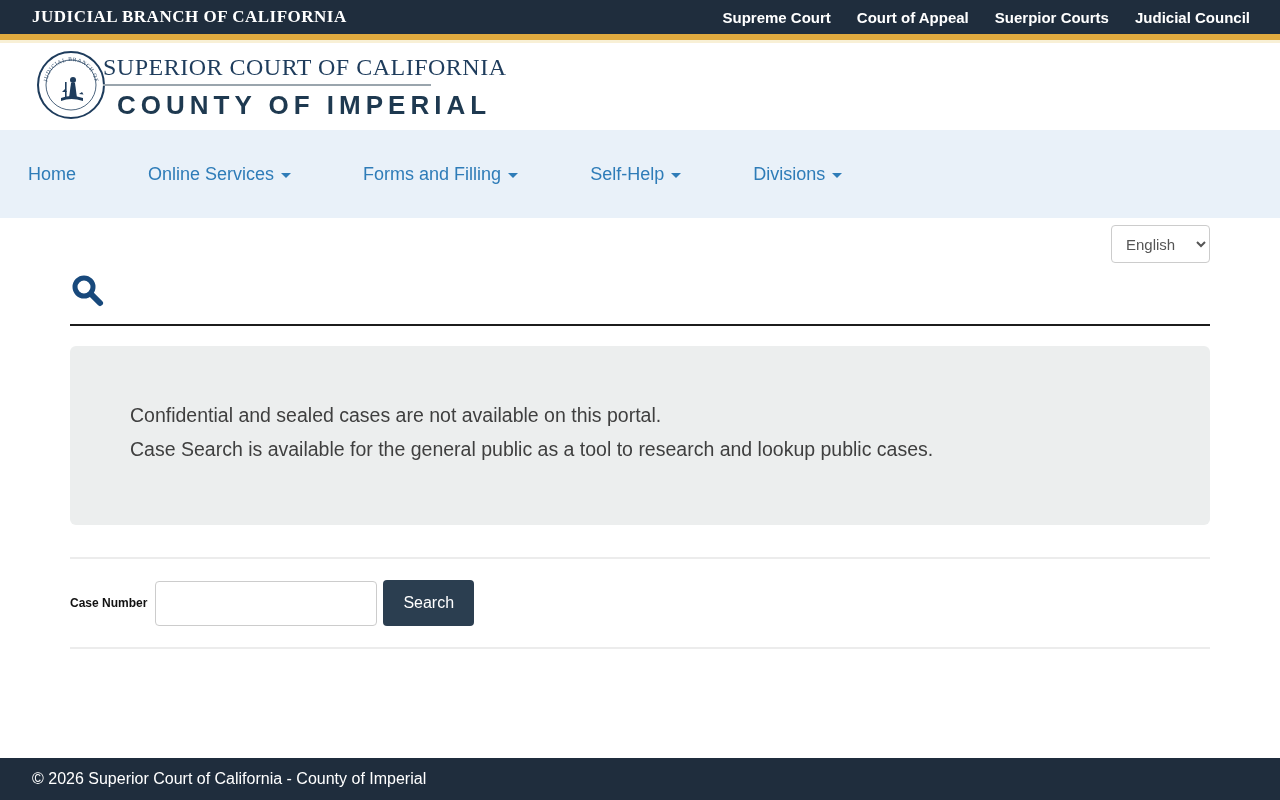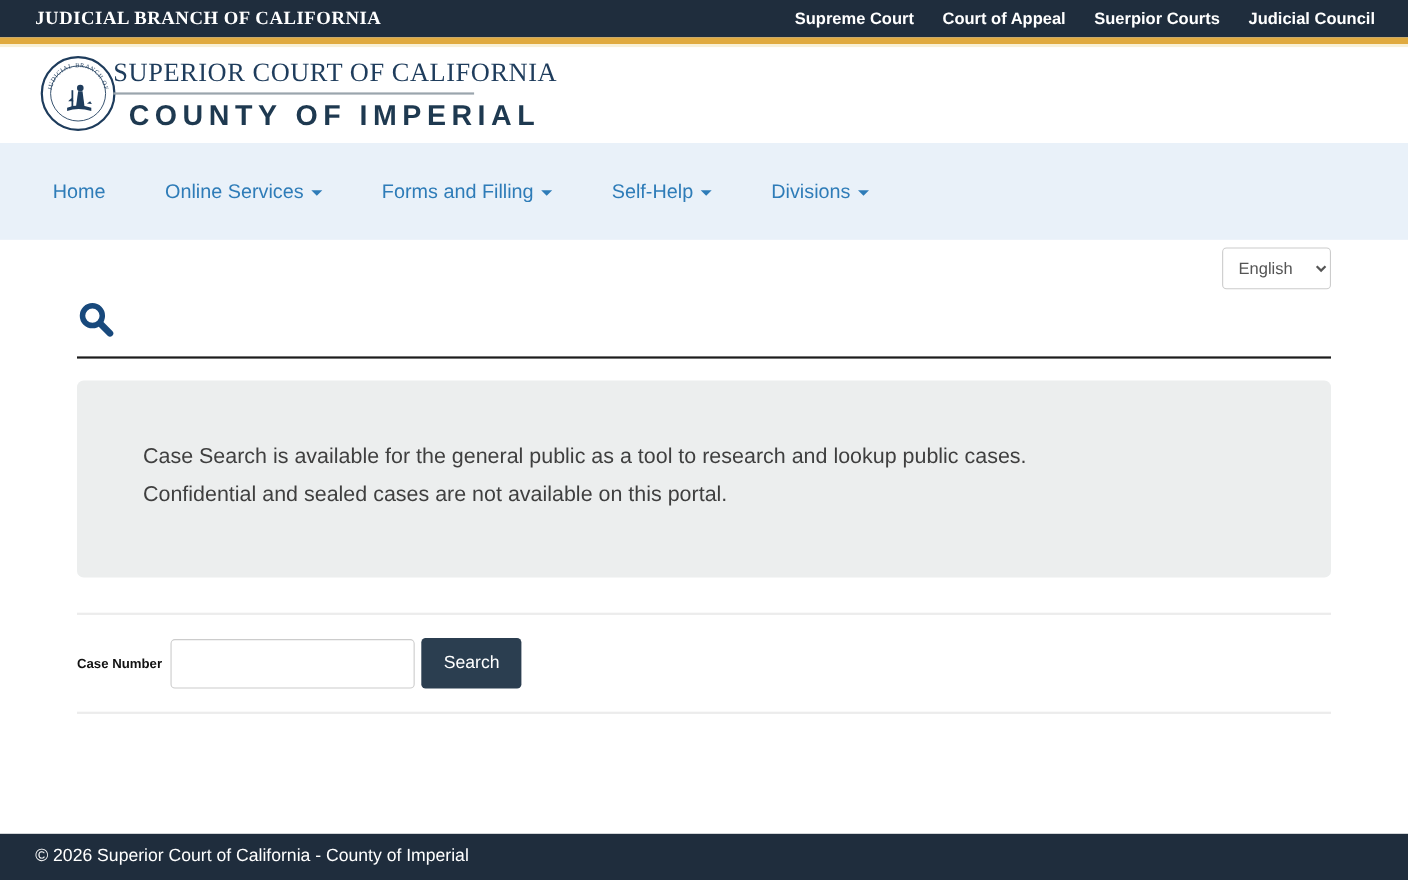--- a/index.html
+++ b/index.html
@@ -34,21 +34,21 @@
     color: #1e3c5c; letter-spacing: 0.5px;
   }
   .header-rule { width: 328px; height: 2px; background: #9aa5ad; margin: 3px 0 4px; }
   .county-name {
     font-size: 26px; font-weight: bold; color: #1e3950; letter-spacing: 5px; margin-left: 14px;
   }
 
   
   .main-nav {
     height: 88px; background: #e9f1f9;
-    display: flex; align-items: center; column-gap: 54px; padding: 0 48px;
+    display: flex; align-items: center; column-gap: 72px; padding: 0 28px;
   }
   .main-nav a {
     color: #2e7cb8; text-decoration: none; font-size: 18px;
     display: inline-flex; align-items: center;
   }
   .caret {
     display: inline-block; width: 0; height: 0; margin-left: 7px; margin-top: 3px;
     border-left: 5px solid transparent; border-right: 5px solid transparent;
     border-top: 5px solid currentColor;
   }
@@ -174,22 +174,22 @@
 
     <div class="page-title-row">
       <svg width="36" height="36" viewBox="0 0 36 36">
         <circle cx="14" cy="14" r="9" fill="none" stroke="#18497c" stroke-width="5"></circle>
         <line x1="21" y1="21" x2="30" y2="30" stroke="#18497c" stroke-width="6" stroke-linecap="round"></line>
       </svg>
     </div>
     <div class="title-rule"></div>
 
     <div class="notice-box">
+      <span class="notice-line">Confidential and sealed cases are not available on this portal.</span>
       <span class="notice-line">Case Search is available for the general public as a tool to research and lookup public cases.</span>
-      <span class="notice-line">Confidential and sealed cases are not available on this portal.</span>
     </div>
 
     <div class="divider"></div>
 
     <div class="search-row">
       <label class="search-label">Case Number</label>
       <input type="text" class="case-input" value="" style="">
       <button class="search-btn">Search</button>
     </div>
 

